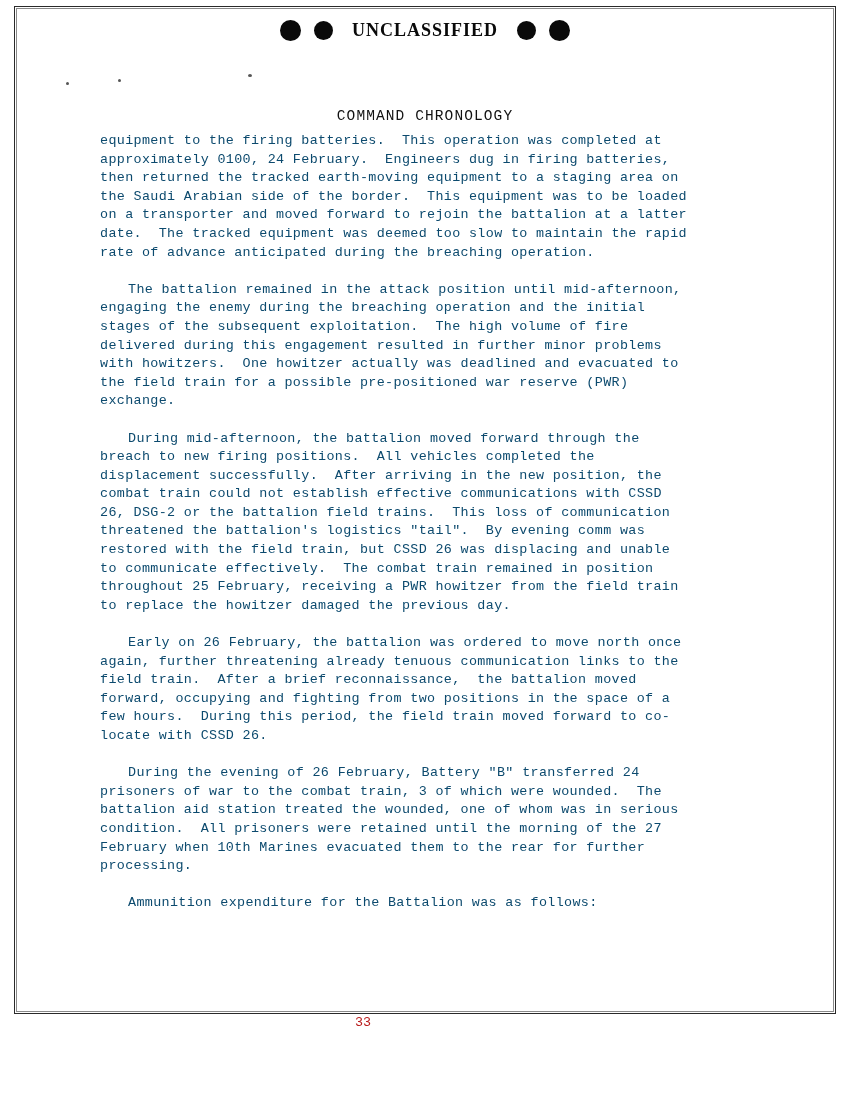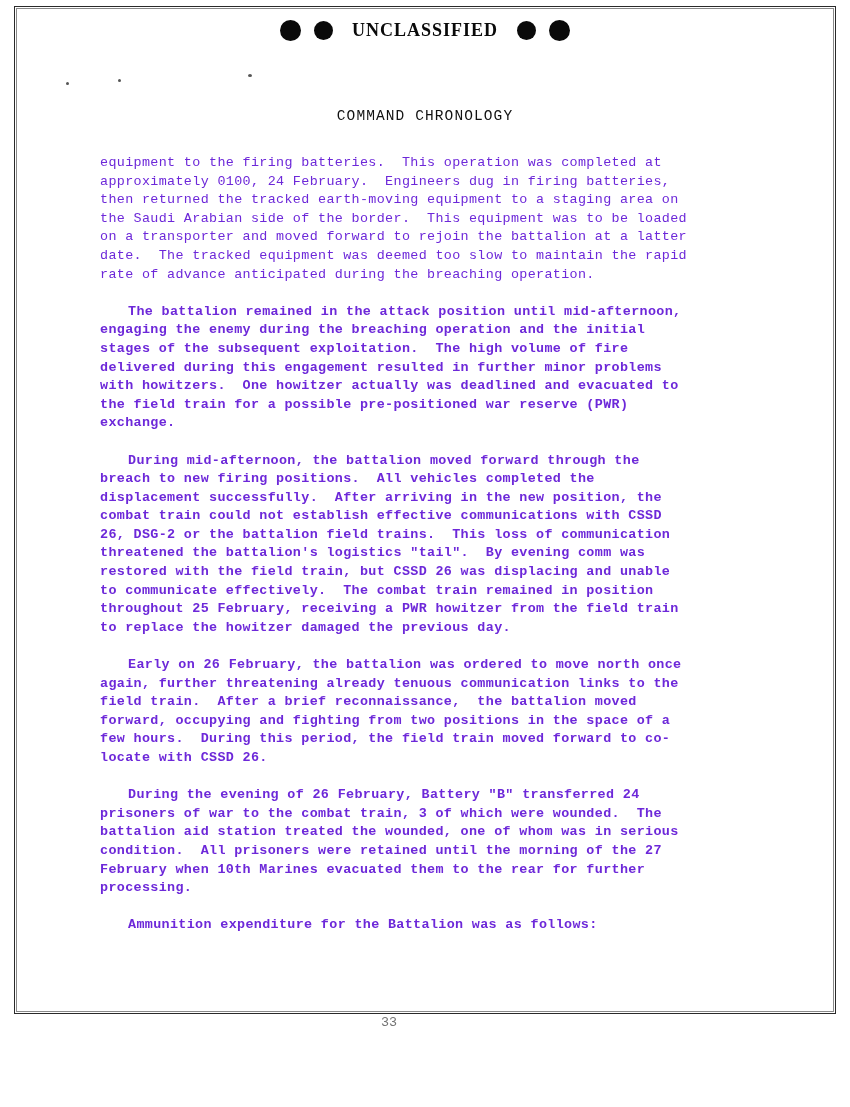--- a/index.html
+++ b/index.html
@@ -86,51 +86,49 @@
     width: 850px;
     text-align: center;
     font-family: Liberation Mono, monospace;
     font-size: 14.5px;
     letter-spacing: 1.1px;
     color: #111;
   }
 
   .body-text {
     position: absolute;
-    top: 154px;
+    top: 132px;
     left: 100px;
     width: 706px;
     font-family: "Liberation Mono", monospace;
     font-size: 13.4px;
     line-height: 18.6px;
-    color: #6d28d9;
+    color: #0c4a6e;
     letter-spacing: 0.35px;
   }
   .body-text p {
     margin: 0 0 18.6px 0;
     white-space: pre-wrap;
   }
   .body-text p.indent {
     text-indent: 28px;
-    font-weight: bold;
   }
   .body-text p:last-child {
     margin-bottom: 4px;
   }
 
   .page-number {
     position: absolute;
     top: 1015px;
     left: 0;
     width: 726px;
     text-align: center;
     font-family: "Liberation Mono", monospace;
     font-size: 13.4px;
-    color: #737373;
-    padding-left: 26px;
+    color: #b91c1c;
   }
 </style>
 </head>
 <body>
 
 <div class="page">
 
   <div class="scan-border"></div>
   <div class="scan-border inner2"></div>
 

